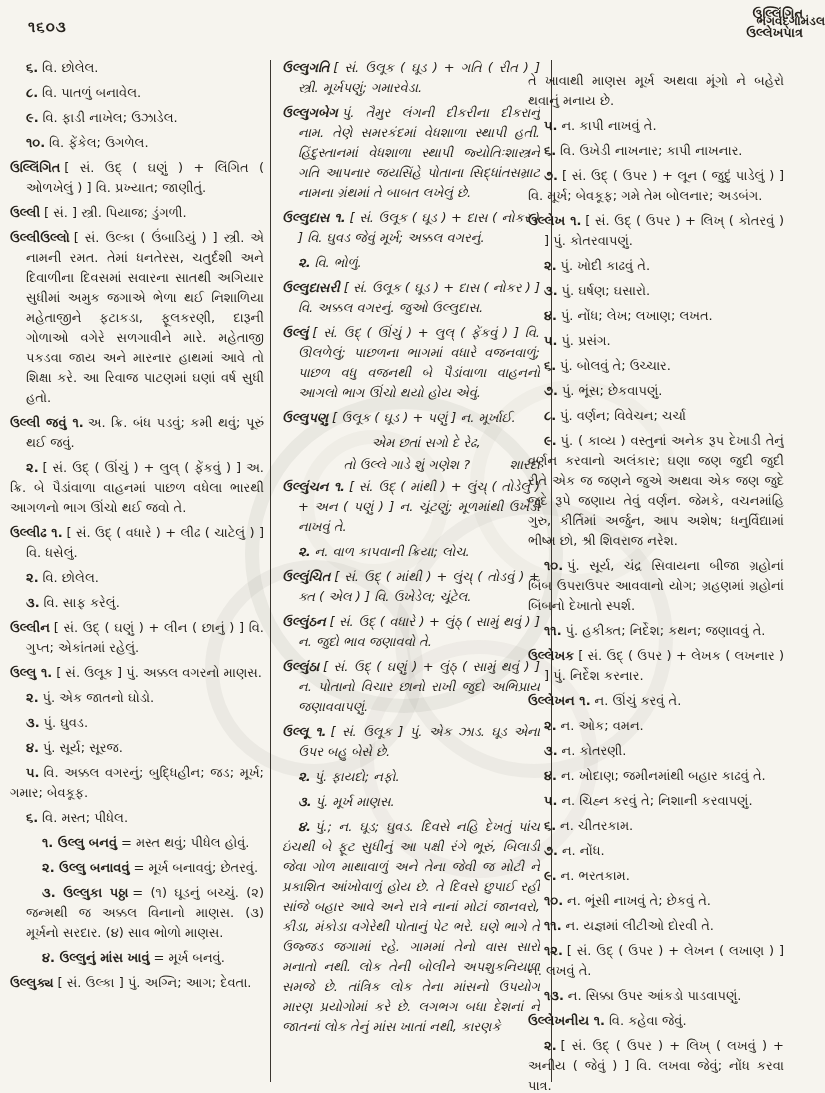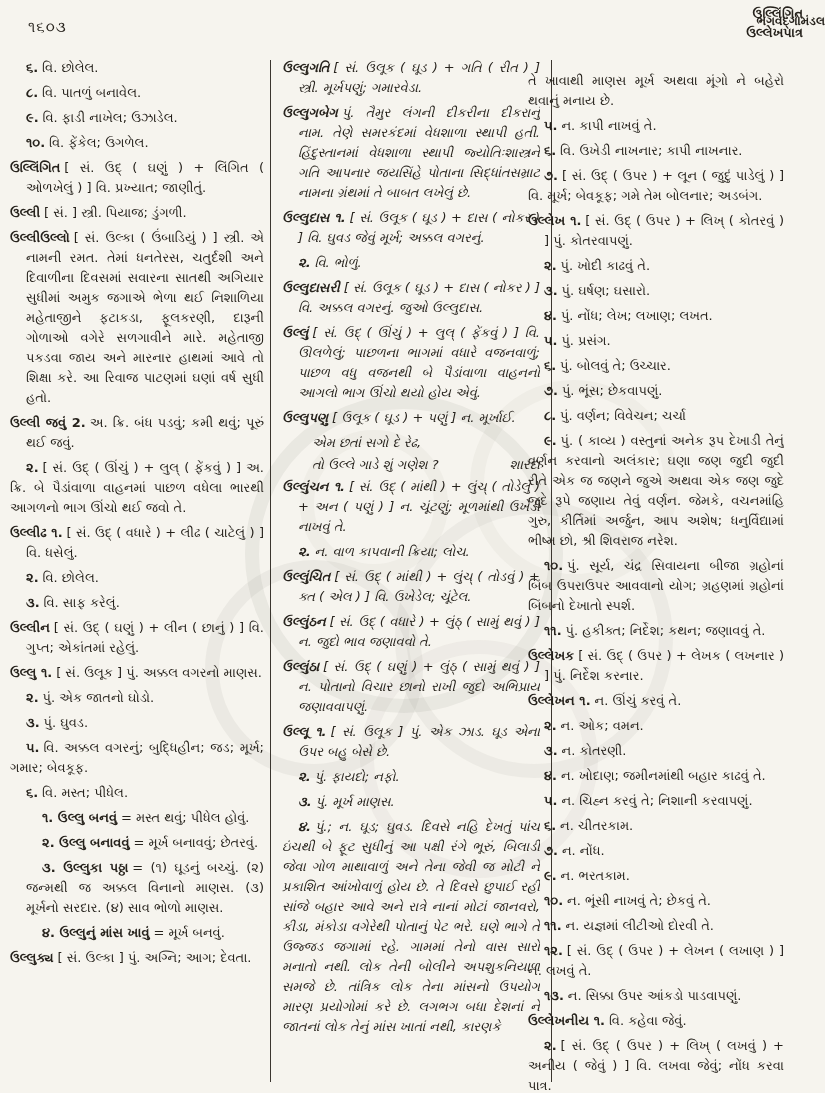--- a/index.html
+++ b/index.html
@@ -8,21 +8,21 @@
     font-family:"DejaVu Sans","Liberation Serif",sans-serif;
     background:#e8e6e0;
   }
   .page{
     position:relative;width:825px;height:1093px;overflow:hidden;
     background:#f6f4ee;
     color:#26221c;
   }
   
   .header{position:absolute;top:0;left:0;right:0;height:56px;}
-  .page-number{position:absolute;left:28px;top:18px;font-weight:normal;font-size:15px;letter-spacing:1px;}
+  .page-number{position:absolute;left:28px;top:18px;font-weight:bold;font-size:15px;letter-spacing:1px;}
   .book-title{position:absolute;left:0;right:0;top:14px;text-align:right;font-weight:bold;font-size:12px;}
   .catchwords{position:absolute;right:22px;top:4px;text-align:right;font-weight:bold;font-size:13px;line-height:19px;}
   
   .col{
     position:absolute;top:58px;height:1028px;overflow:hidden;
     font-size:13px;line-height:20px;text-align:justify;
   }
   .col-1{left:10px;width:254px;}
   .col-2{left:282px;width:258px;font-style:italic;}
   .col-3{left:528px;width:256px;margin-top:13px;}
@@ -32,21 +32,21 @@
   
   .block{margin:0 0 5px 0;}
   .block .head{font-weight:bold;padding-right:.3em;}
   .block .head:empty{display:none;}
   .block .attr{float:right;padding-left:8px;}
   .block .attr:empty{display:none;}
   .entry{padding-left:16px;text-indent:-16px;}
   .sense{text-indent:16px;}
   .idiom{padding-left:16px;text-indent:16px;}
   .cont{text-indent:0;}
-  .verse{padding-left:30px;text-align:left;text-indent:0;margin-bottom:2px;}
+  .verse{padding-left:30px;text-align:center;text-indent:0;margin-bottom:2px;}
   
   .watermark{position:absolute;inset:0;pointer-events:none;}
   .ring{position:absolute;border-radius:50%;border:14px solid rgba(115,110,100,0.09);}
   .ring.r1{left:245px;top:395px;width:290px;height:290px;}
   .ring.r2{left:395px;top:500px;width:250px;height:250px;border-color:rgba(115,110,100,0.07);}
   .ring.r3{left:205px;top:560px;width:190px;height:190px;border-color:rgba(115,110,100,0.08);}
   .ring.r4{left:360px;top:640px;width:210px;height:210px;border-color:rgba(115,110,100,0.06);}
   .ring.r5{left:470px;top:380px;width:180px;height:180px;border-color:rgba(115,110,100,0.05);}
   .ring.r6{left:300px;top:430px;width:120px;height:120px;border-color:rgba(115,110,100,0.05);}
 </style>
@@ -74,29 +74,30 @@
   </div>
 
   <div class="col col-1">
       <p class="block sense"><b class="head">૬.</b><span class="txt">વિ. છોલેલ.</span></p>
       <p class="block sense"><b class="head">૮.</b><span class="txt">વિ. પાતળું બનાવેલ.</span></p>
       <p class="block sense"><b class="head">૯.</b><span class="txt">વિ. ફાડી નાખેલ; ઉઝાડેલ.</span></p>
       <p class="block sense"><b class="head">૧૦.</b><span class="txt">વિ. ફેંકેલ; ઉગળેલ.</span></p>
       <p class="block entry"><b class="head">ઉલ્લિંગિત</b><span class="txt">[ સં. ઉદ્ ( ઘણું ) + લિંગિત ( ઓળખેલું ) ] વિ. પ્રખ્યાત; જાણીતું.</span></p>
       <p class="block entry"><b class="head">ઉલ્લી</b><span class="txt">[ સં. ] સ્ત્રી. પિયાજ; ડુંગળી.</span></p>
       <p class="block entry"><b class="head">ઉલ્લીઉલ્લો</b><span class="txt">[ સં. ઉલ્કા ( ઉંબાડિયું ) ] સ્ત્રી. એ નામની રમત. તેમાં ધનતેરસ, ચતુર્દશી અને દિવાળીના દિવસમાં સવારના સાતથી અગિયાર સુધીમાં અમુક જગાએ ભેળા થઈ નિશાળિયા મહેતાજીને ફટાકડા, ફૂલકરણી, દારૂની ગોળાઓ વગેરે સળગાવીને મારે. મહેતાજી પકડવા જાય અને મારનાર હાથમાં આવે તો શિક્ષા કરે. આ રિવાજ પાટણમાં ઘણાં વર્ષ સુધી હતો.</span></p>
-      <p class="block entry"><b class="head">ઉલ્લી જવું 2.</b><span class="txt">અ. ક્રિ. બંધ પડવું; કમી થવું; પૂરું થઈ જવું.</span></p>
+      <p class="block entry"><b class="head">ઉલ્લી જવું ૧.</b><span class="txt">અ. ક્રિ. બંધ પડવું; કમી થવું; પૂરું થઈ જવું.</span></p>
       <p class="block sense"><b class="head">૨.</b><span class="txt">[ સં. ઉદ્ ( ઊંચું ) + લુલ્ ( ફેંકવું ) ] અ. ક્રિ. બે પૈડાંવાળા વાહનમાં પાછળ વધેલા ભારથી આગળનો ભાગ ઊંચો થઈ જવો તે.</span></p>
       <p class="block entry"><b class="head">ઉલ્લીઢ ૧.</b><span class="txt">[ સં. ઉદ્ ( વધારે ) + લીઢ ( ચાટેલું ) ] વિ. ધસેલું.</span></p>
       <p class="block sense"><b class="head">૨.</b><span class="txt">વિ. છોલેલ.</span></p>
       <p class="block sense"><b class="head">૩.</b><span class="txt">વિ. સાફ કરેલું.</span></p>
       <p class="block entry"><b class="head">ઉલ્લીન</b><span class="txt">[ સં. ઉદ્ ( ઘણું ) + લીન ( છાનું ) ] વિ. ગુપ્ત; એકાંતમાં રહેલું.</span></p>
       <p class="block entry"><b class="head">ઉલ્લુ ૧.</b><span class="txt">[ સં. ઉલૂક ] પું. અક્કલ વગરનો માણસ.</span></p>
       <p class="block sense"><b class="head">૨.</b><span class="txt">પું. એક જાતનો ઘોડો.</span></p>
       <p class="block sense"><b class="head">૩.</b><span class="txt">પું. ઘુવડ.</span></p>
+      <p class="block sense"><b class="head">૪.</b><span class="txt">પું. સૂર્ય; સૂરજ.</span></p>
       <p class="block sense"><b class="head">૫.</b><span class="txt">વિ. અક્કલ વગરનું; બુદ્ધિહીન; જડ; મૂર્ખ; ગમાર; બેવકૂફ.</span></p>
       <p class="block sense"><b class="head">૬.</b><span class="txt">વિ. મસ્ત; પીધેલ.</span></p>
       <p class="block idiom"><b class="head">૧. ઉલ્લુ બનવું</b><span class="txt">= મસ્ત થવું; પીધેલ હોવું.</span></p>
       <p class="block idiom"><b class="head">૨. ઉલ્લુ બનાવવું</b><span class="txt">= મૂર્ખ બનાવવું; છેતરવું.</span></p>
       <p class="block idiom"><b class="head">૩. ઉલ્લુકા પઠ્ઠા</b><span class="txt">= (૧) ઘૂડનું બચ્ચું. (૨) જન્મથી જ અક્કલ વિનાનો માણસ. (૩) મૂર્ખનો સરદાર. (૪) સાવ ભોળો માણસ.</span></p>
       <p class="block idiom"><b class="head">૪. ઉલ્લુનું માંસ ખાવું</b><span class="txt">= મૂર્ખ બનવું.</span></p>
       <p class="block entry"><b class="head">ઉલ્લુક્ય</b><span class="txt">[ સં. ઉલ્કા ] પું. અગ્નિ; આગ; દેવતા.</span></p>
     </div>
   <div class="divider divider-1"></div>
   <div class="col col-2">

